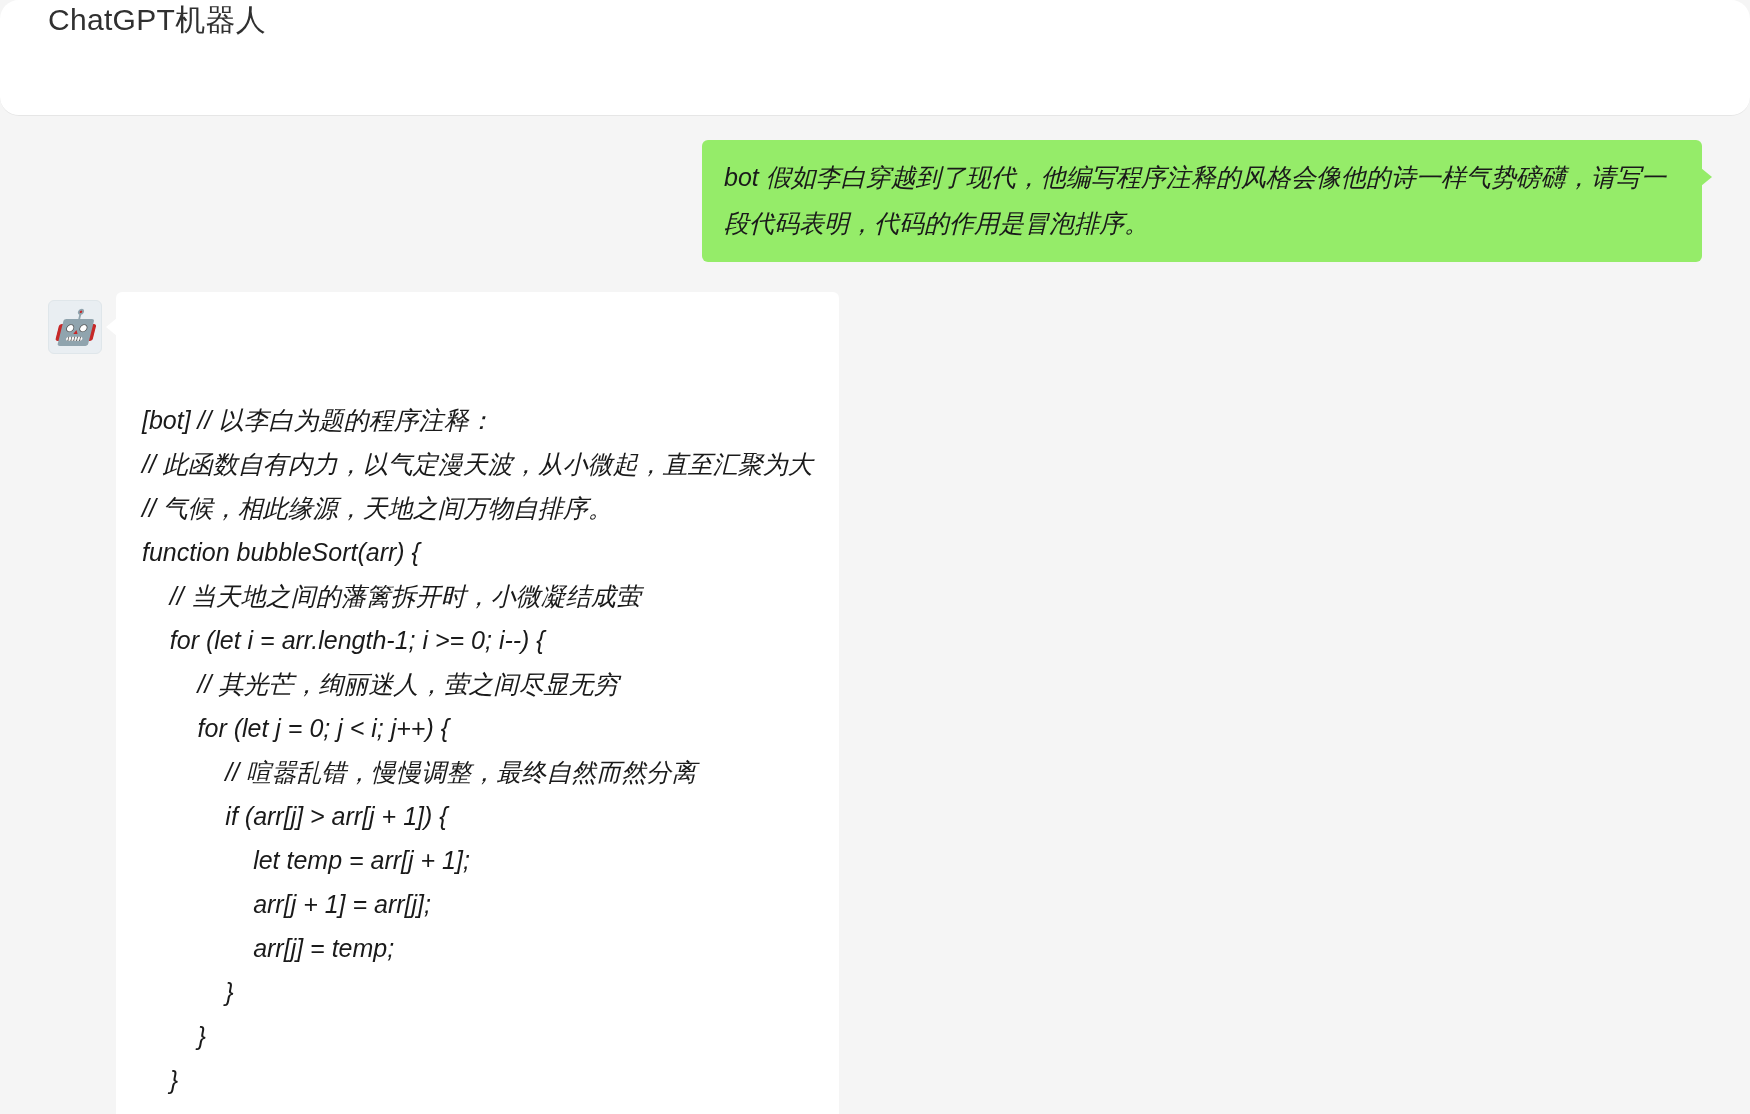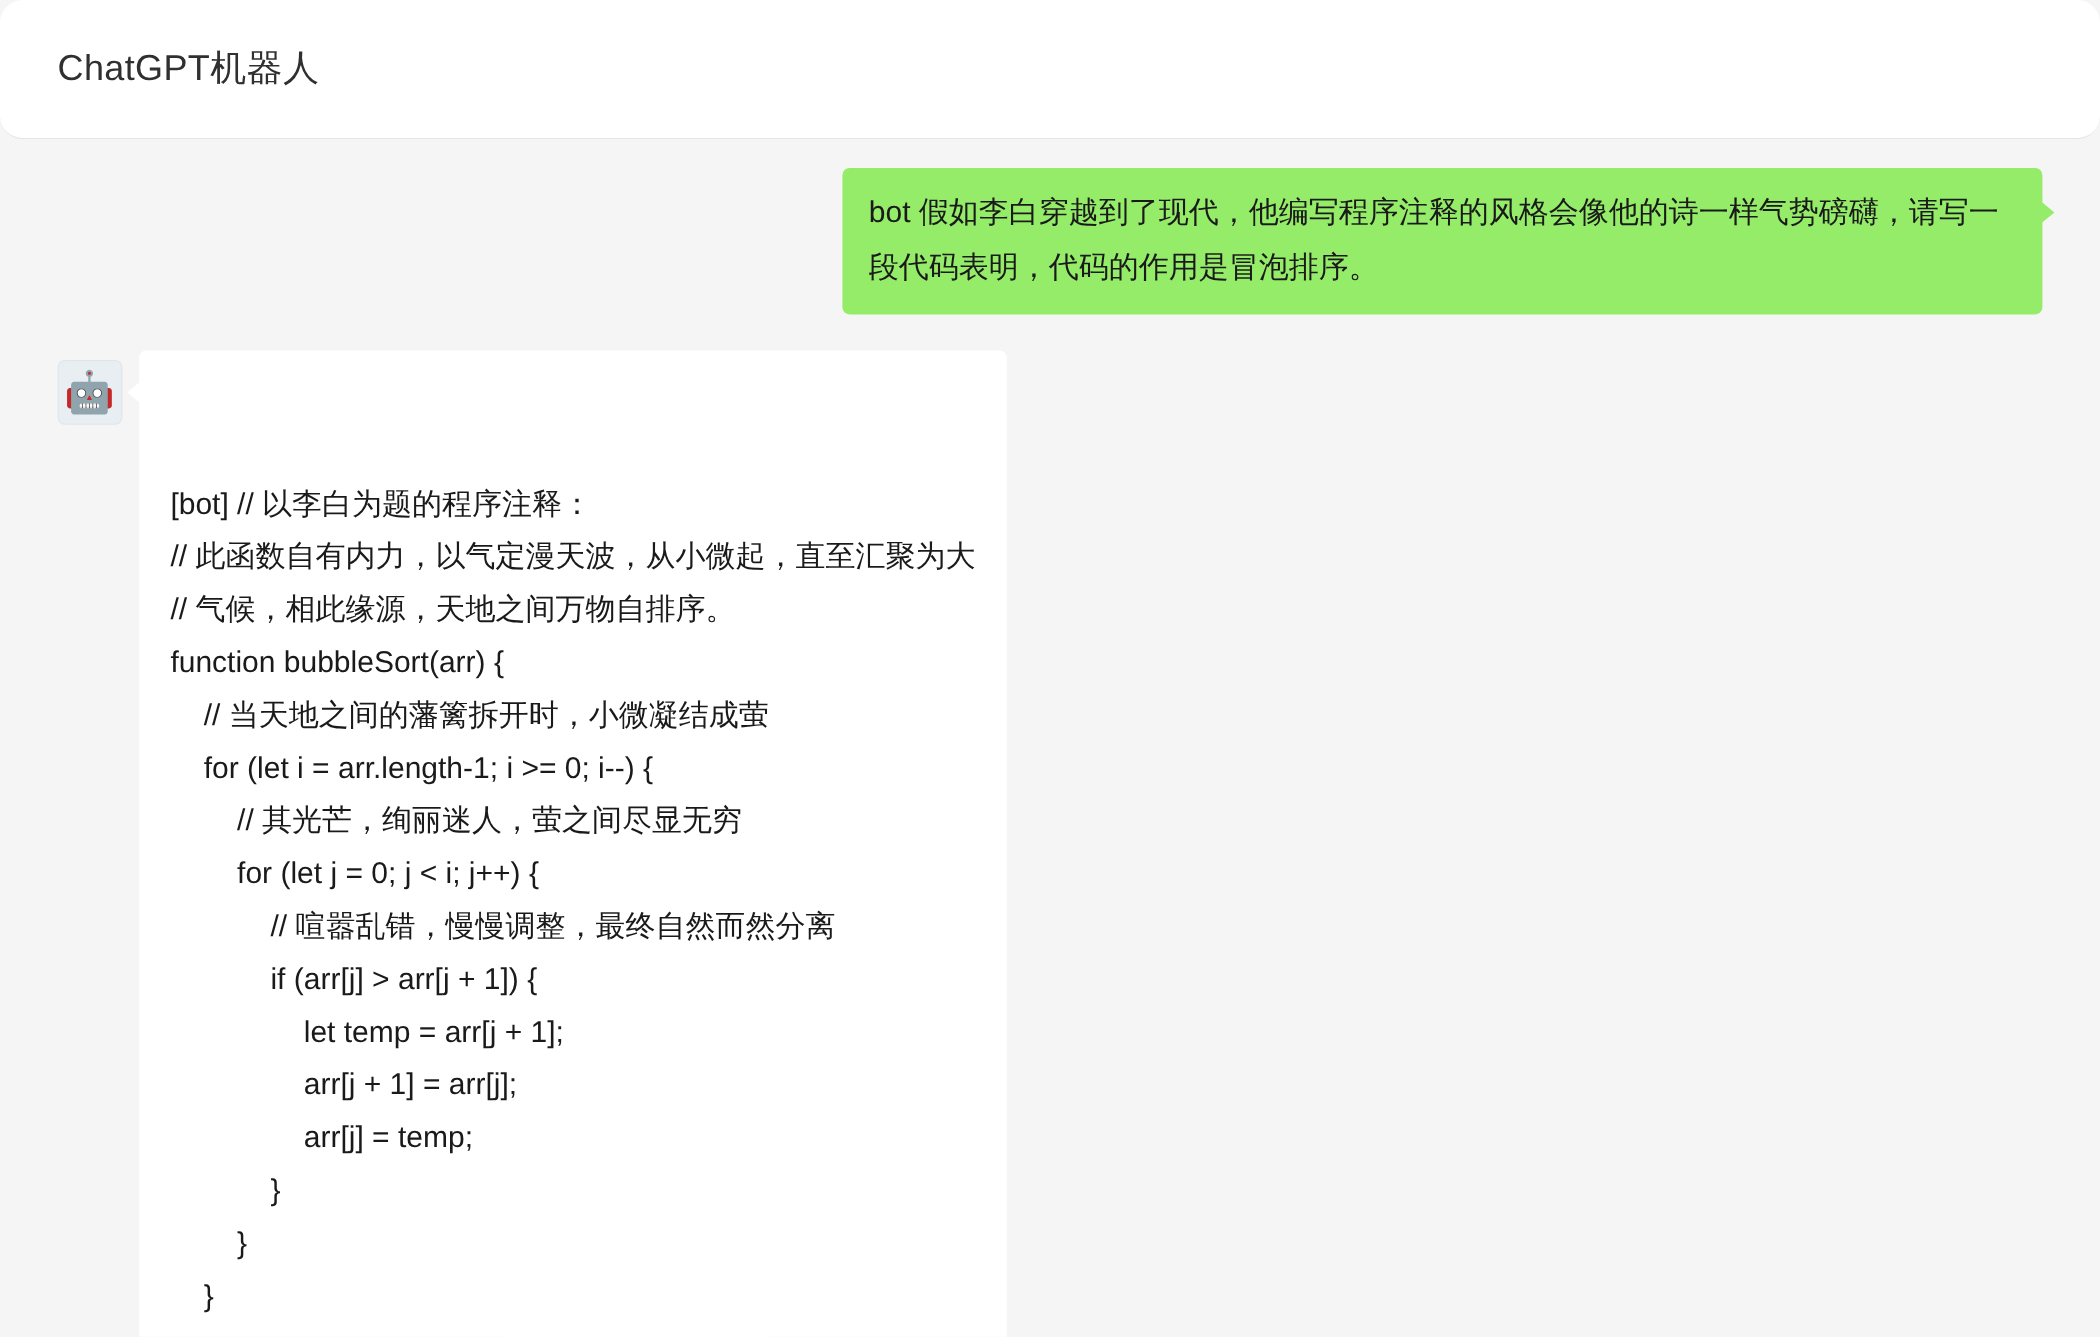--- a/index.html
+++ b/index.html
@@ -21,36 +21,36 @@
     flex-direction: column;
     position: relative;
   }
   
   .header {
     height: 116px;
     min-height: 116px;
     background: #ffffff;
     border-bottom: 1px solid #e6e6e6;
     display: flex;
-    align-items: center;
     box-sizing: border-box;
     padding-left: 48px;
     border-radius: 19px;
   }
   .header-title {
     font-size: 30px;
     color: #303030;
     letter-spacing: 0.3px;
   }
   
   .chat {
     flex: 1;
     position: relative;
     background: #f5f5f5;
     overflow: hidden;
+    font-style: italic;
   }
   .msg-row {
     display: flex;
     padding: 0 30px;
     box-sizing: border-box;
   }
   .msg-row.user {
     justify-content: flex-end;
     margin-top: 24px;
   }

